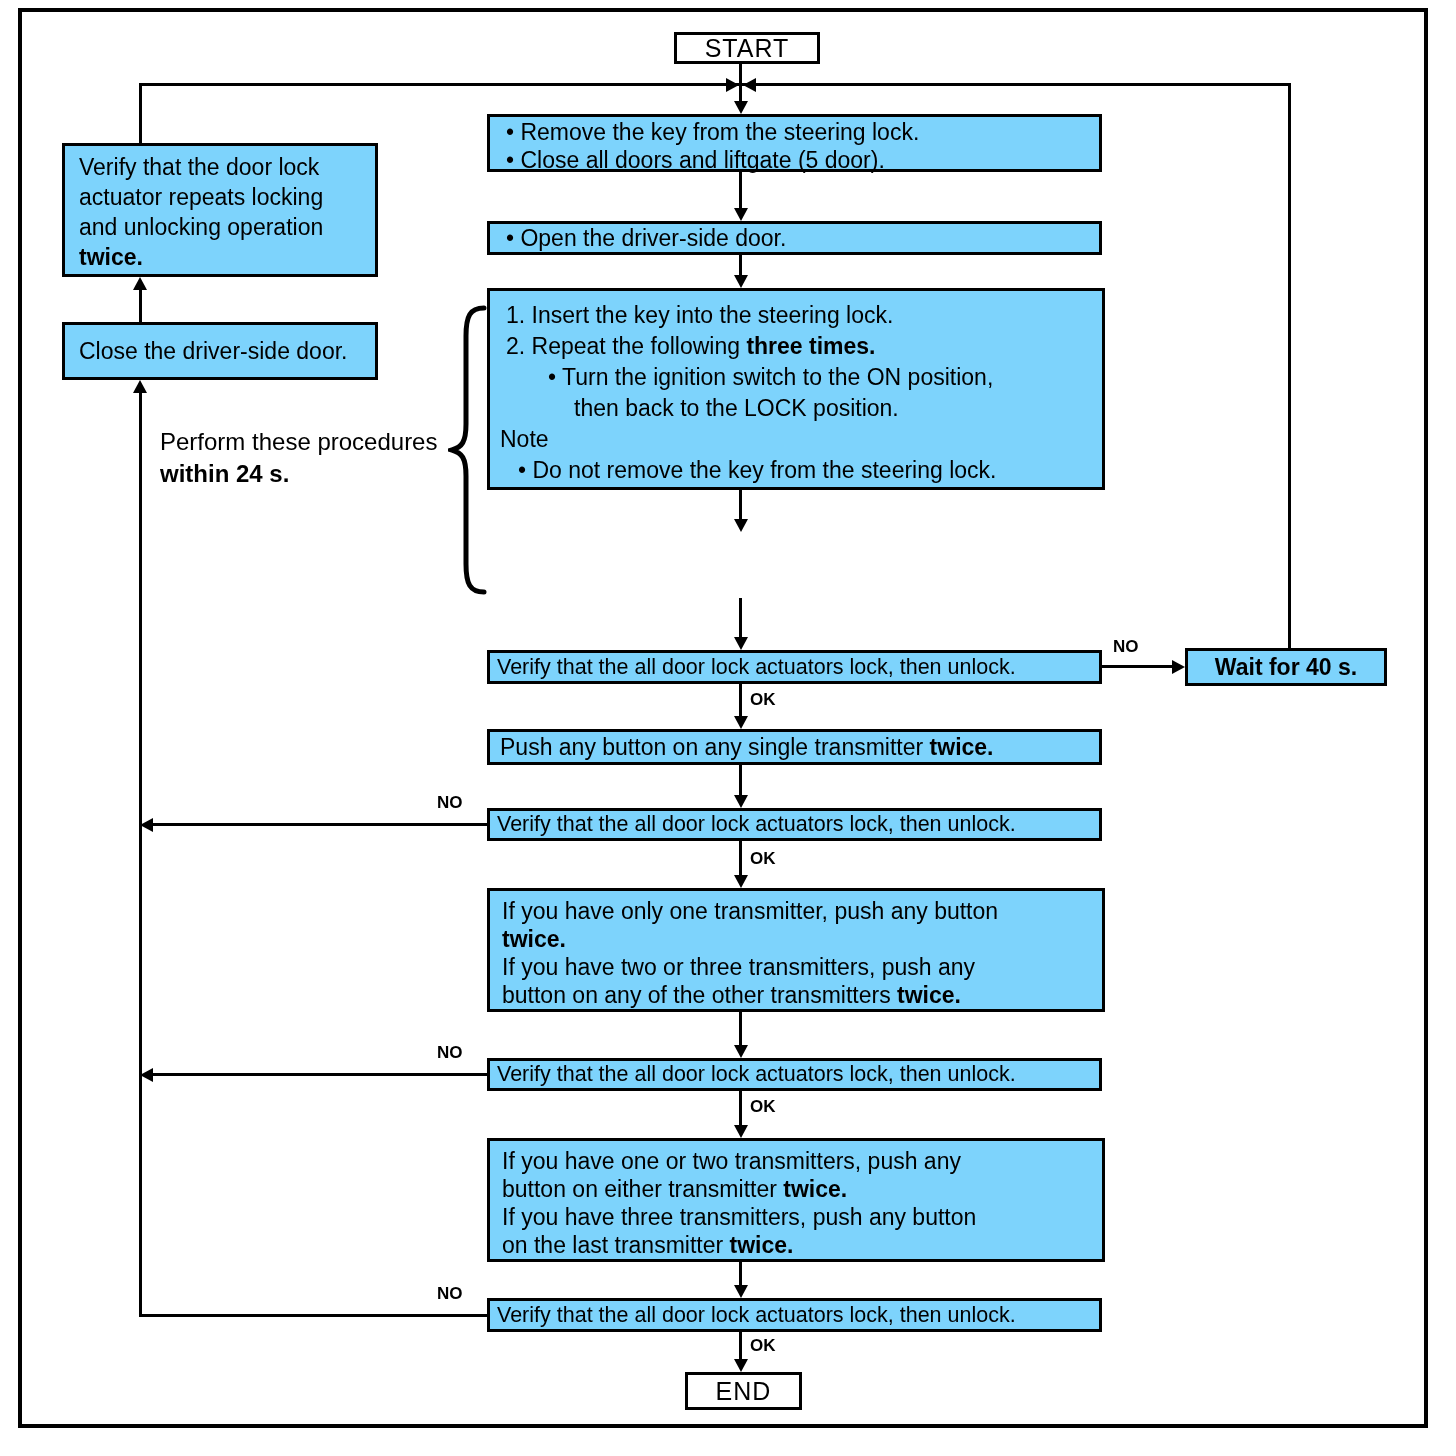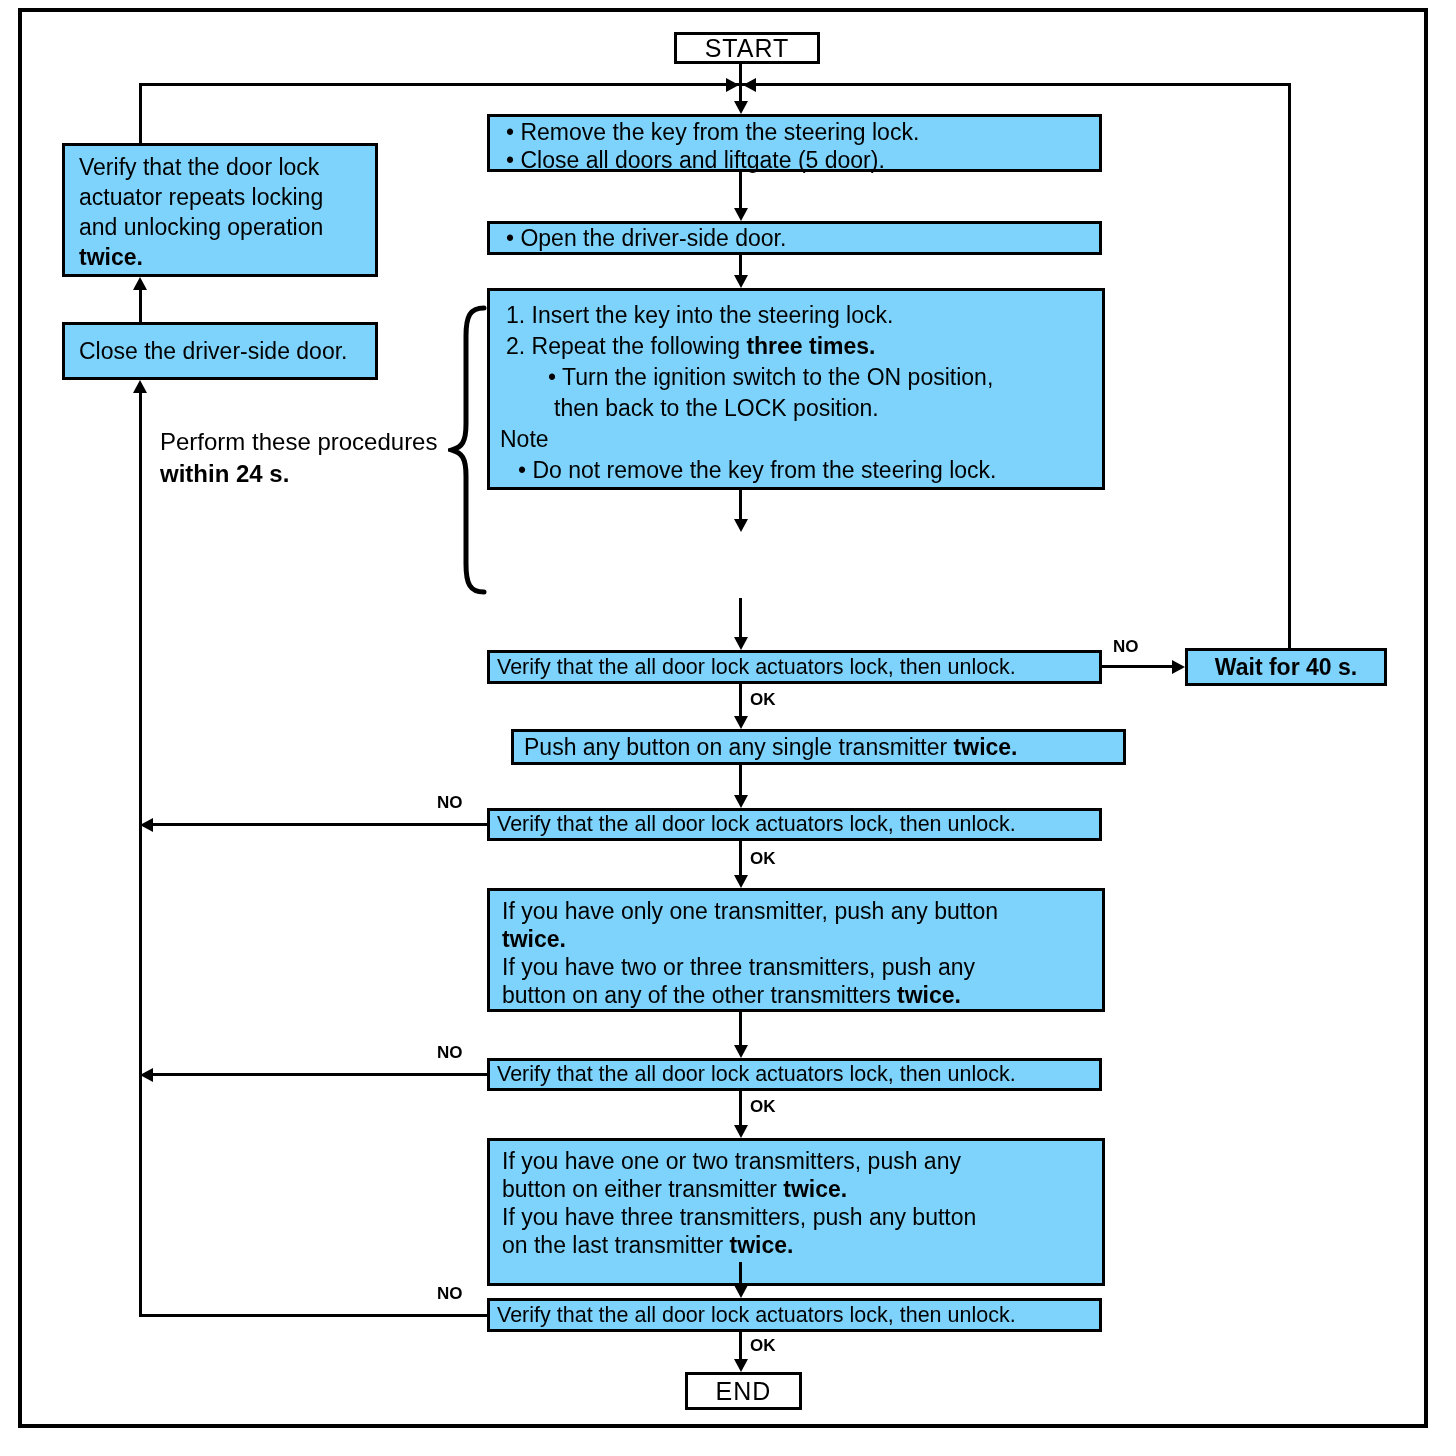--- a/index.html
+++ b/index.html
@@ -54,21 +54,21 @@
     <div class="ln">• Open the driver-side door.</div>
   </div>
 
   <div class="vline" style="left:739px;top:255px;height:21px;"></div>
   <div class="tri tri-down" style="left:733.5px;top:275px;"></div>
 
   <div class="box" style="left:487px;top:288px;width:618px;height:202px;padding-top:9px;line-height:31px;">
     <div class="ln" style="padding-left:16px;">1. Insert the key into the steering lock.</div>
     <div class="ln" style="padding-left:16px;"><span>2. Repeat the following </span><span class="b">three times.</span></div>
     <div class="ln" style="padding-left:58px;">• Turn the ignition switch to the ON position,</div>
-    <div class="ln" style="padding-left:64px;">then back to the LOCK position.</div>
+    <div class="ln" style="padding-left:84px;">then back to the LOCK position.</div>
     <div class="ln" style="padding-left:10px;">Note</div>
     <div class="ln" style="padding-left:28px;">• Do not remove the key from the steering lock.</div>
   </div>
 
   <div class="note-text" style="left:160px;top:426px;">
     <div>Perform these procedures</div>
     <div class="b">within 24 s.</div>
   </div>
   <svg width="42" height="292" viewBox="0 0 42 292" style="position:absolute;left:448px;top:304px;">
     <path d="M36,4 C22,4 18,12 18,32 L18,120 C18,138 14,143 4,146 C14,149 18,154 18,172 L18,260 C18,280 22,288 36,288" fill="none" stroke="#000" stroke-width="5" stroke-linecap="round"></path>
@@ -90,21 +90,21 @@
   <div class="tri tri-right" style="left:1172px;top:659.5px;"></div>
   <div class="box center-single" style="left:1185px;top:648px;width:202px;height:38px;justify-content:center;">
     <div class="ln b">Wait for 40 s.</div>
   </div>
   <div class="vline" style="left:1288px;top:86px;height:562px;"></div>
 
   <div class="lbl" style="left:750px;top:690px;">OK</div>
   <div class="vline" style="left:739px;top:684px;height:33px;"></div>
   <div class="tri tri-down" style="left:733.5px;top:716px;"></div>
 
-  <div class="box center-single" style="left:487px;top:729px;width:615px;height:36px;padding-left:10px;margin-left:24px;">
+  <div class="box center-single" style="left:487px;top:729px;width:615px;height:36px;padding-left:10px;">
     <div class="ln"><span>Push any button on any single transmitter </span><span class="b">twice.</span></div>
   </div>
 
   <div class="vline" style="left:739px;top:765px;height:31px;"></div>
   <div class="tri tri-down" style="left:733.5px;top:795px;"></div>
 
   <div class="box center-single" style="left:487px;top:808px;width:615px;height:33px;padding-left:7px;font-size:21.5px;">
     <div class="ln">Verify that the all door lock actuators lock, then unlock.</div>
   </div>
   <div class="lbl" style="left:437px;top:793px;">NO</div>
@@ -129,21 +129,21 @@
     <div class="ln">Verify that the all door lock actuators lock, then unlock.</div>
   </div>
   <div class="lbl" style="left:437px;top:1043px;">NO</div>
   <div class="hline" style="left:152px;top:1073px;width:335px;"></div>
   <div class="tri tri-left" style="left:140px;top:1067.5px;"></div>
 
   <div class="lbl" style="left:750px;top:1097px;">OK</div>
   <div class="vline" style="left:739px;top:1091px;height:35px;"></div>
   <div class="tri tri-down" style="left:733.5px;top:1125px;"></div>
 
-  <div class="box" style="left:487px;top:1138px;width:618px;height:148px;padding:6px 0 0 12px;line-height:28px;">
+  <div class="box" style="left:487px;top:1138px;width:618px;height:124px;padding:6px 0 0 12px;line-height:28px;">
     <div class="ln">If you have one or two transmitters, push any</div>
     <div class="ln"><span>button on either transmitter </span><span class="b">twice.</span></div>
     <div class="ln">If you have three transmitters, push any button</div>
     <div class="ln"><span>on the last transmitter </span><span class="b">twice.</span></div>
   </div>
 
   <div class="vline" style="left:739px;top:1262px;height:24px;"></div>
   <div class="tri tri-down" style="left:733.5px;top:1285px;"></div>
 
   <div class="box center-single" style="left:487px;top:1298px;width:615px;height:34px;padding-left:7px;font-size:21.5px;">

